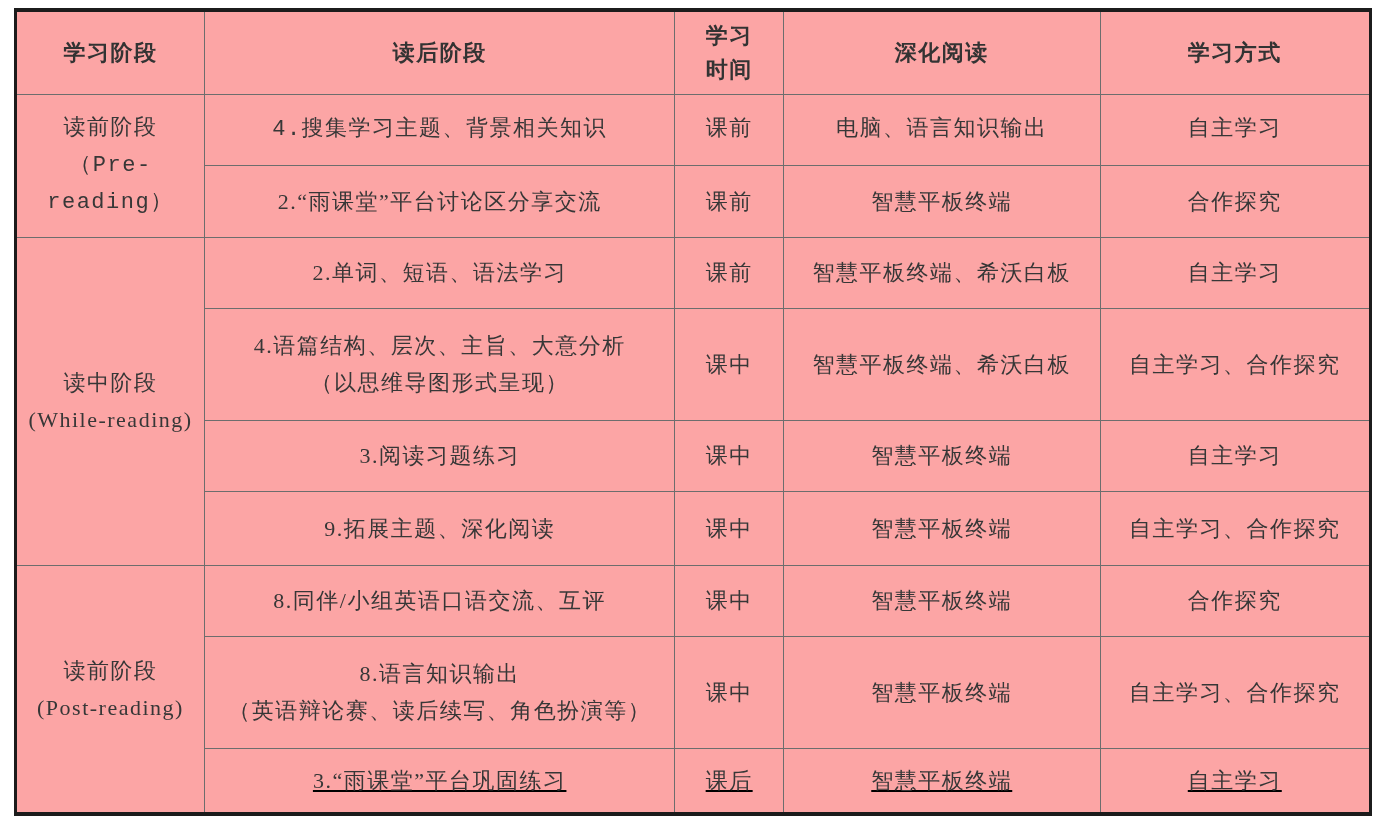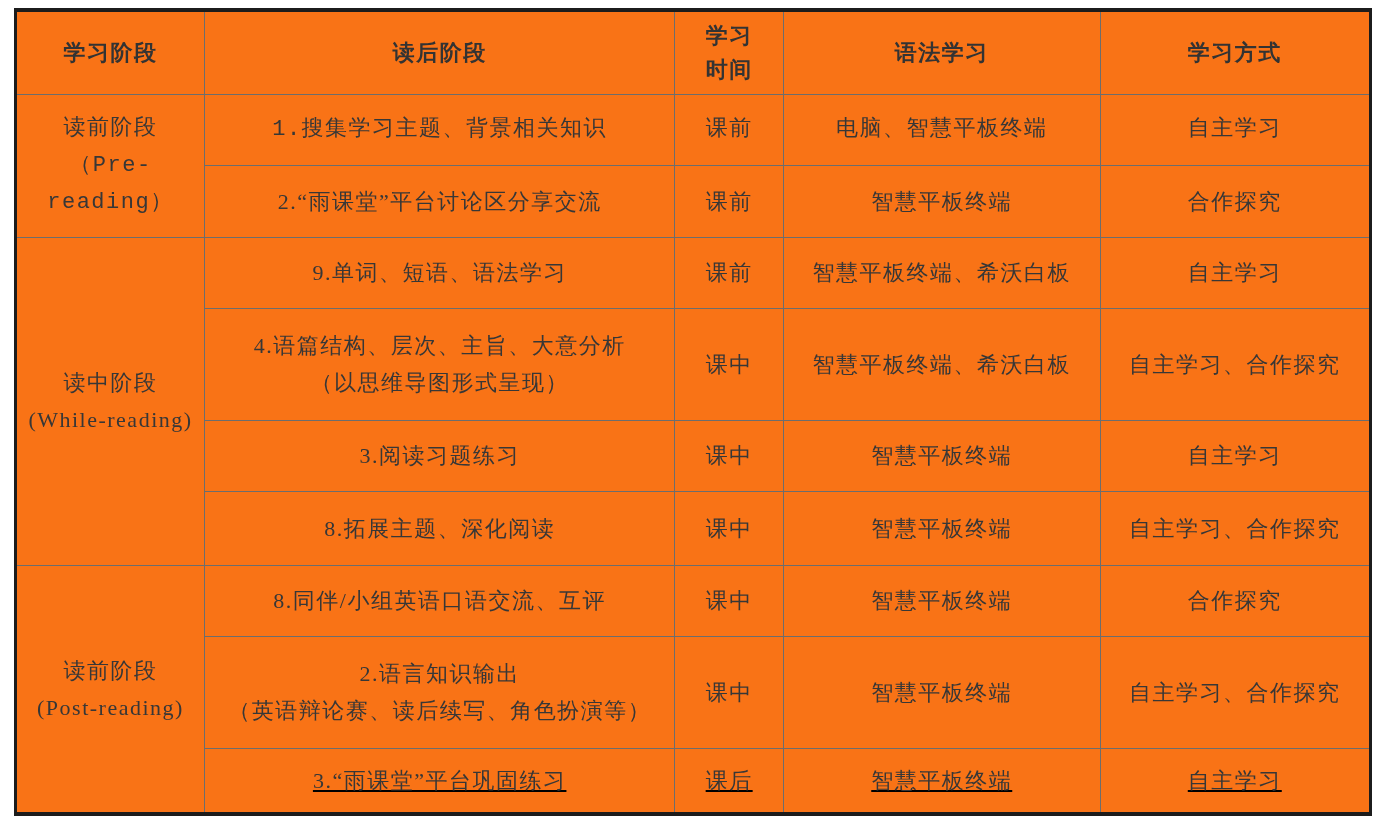--- a/index.html
+++ b/index.html
@@ -19,21 +19,21 @@
     font-family: "Liberation Serif", "DejaVu Serif", serif;
   }
   table.grid {
     border-collapse: collapse;
     table-layout: fixed;
     width: 1358px;
     height: 808px;
     border: 3px solid #1c1c1c;
     border-top-width: 4px;
     border-bottom-width: 4px;
-    background: #f97316;
+    background: #fca5a5;
   }
   table.grid col.c-stage   { width: 188px; }
   table.grid col.c-content { width: 468px; }
   table.grid col.c-time    { width: 108px; }
   table.grid col.c-media   { width: 315px; }
   table.grid col.c-method  { width: 269px; }
 
   table.grid th, table.grid td {
     border: 1px solid #6d6d6d;
     color: #373737;
@@ -73,77 +73,77 @@
         <col class="c-time">
         <col class="c-media">
         <col class="c-method">
     </colgroup>
     <tbody>
       <tr style="height:84px;">
         <th>学习阶段</th>
         <th>读后阶段</th>
         <th>学习
 时间</th>
-        <th>语法学习</th>
+        <th>深化阅读</th>
         <th>学习方式</th>
       </tr>
 
       <tr style="height:71px;font-family:Liberation Mono, monospace;">
         <td class="stage" rowspan="2">读前阶段
 （Pre-reading）</td>
-        <td class="content">1.搜集学习主题、背景相关知识</td>
+        <td class="content">4.搜集学习主题、背景相关知识</td>
         <td class="time">课前</td>
-        <td class="media">电脑、智慧平板终端</td>
+        <td class="media">电脑、语言知识输出</td>
         <td class="method">自主学习</td>
       </tr>
       <tr style="height:72px;">
         <td class="content">2.“雨课堂”平台讨论区分享交流</td>
         <td class="time">课前</td>
         <td class="media">智慧平板终端</td>
         <td class="method">合作探究</td>
       </tr>
 
       <tr style="height:71px;">
         <td class="stage" rowspan="4">读中阶段
 (While-reading)</td>
-        <td class="content">9.单词、短语、语法学习</td>
+        <td class="content">2.单词、短语、语法学习</td>
         <td class="time">课前</td>
         <td class="media">智慧平板终端、希沃白板</td>
         <td class="method">自主学习</td>
       </tr>
       <tr style="height:112px;">
         <td class="content">4.语篇结构、层次、主旨、大意分析
 （以思维导图形式呈现）</td>
         <td class="time">课中</td>
         <td class="media">智慧平板终端、希沃白板</td>
         <td class="method">自主学习、合作探究</td>
       </tr>
       <tr style="height:71px;">
         <td class="content">3.阅读习题练习</td>
         <td class="time">课中</td>
         <td class="media">智慧平板终端</td>
         <td class="method">自主学习</td>
       </tr>
       <tr style="height:74px;">
-        <td class="content">8.拓展主题、深化阅读</td>
+        <td class="content">9.拓展主题、深化阅读</td>
         <td class="time">课中</td>
         <td class="media">智慧平板终端</td>
         <td class="method">自主学习、合作探究</td>
       </tr>
 
       <tr style="height:71px;">
         <td class="stage" rowspan="3">读前阶段
 (Post-reading)</td>
         <td class="content">8.同伴/小组英语口语交流、互评</td>
         <td class="time">课中</td>
         <td class="media">智慧平板终端</td>
         <td class="method">合作探究</td>
       </tr>
       <tr style="height:112px;">
-        <td class="content">2.语言知识输出
+        <td class="content">8.语言知识输出
 （英语辩论赛、读后续写、角色扮演等）</td>
         <td class="time">课中</td>
         <td class="media">智慧平板终端</td>
         <td class="method">自主学习、合作探究</td>
       </tr>
       <tr style="height:66px;text-decoration:underline;">
         <td class="content">3.“雨课堂”平台巩固练习</td>
         <td class="time">课后</td>
         <td class="media">智慧平板终端</td>
         <td class="method">自主学习</td>

